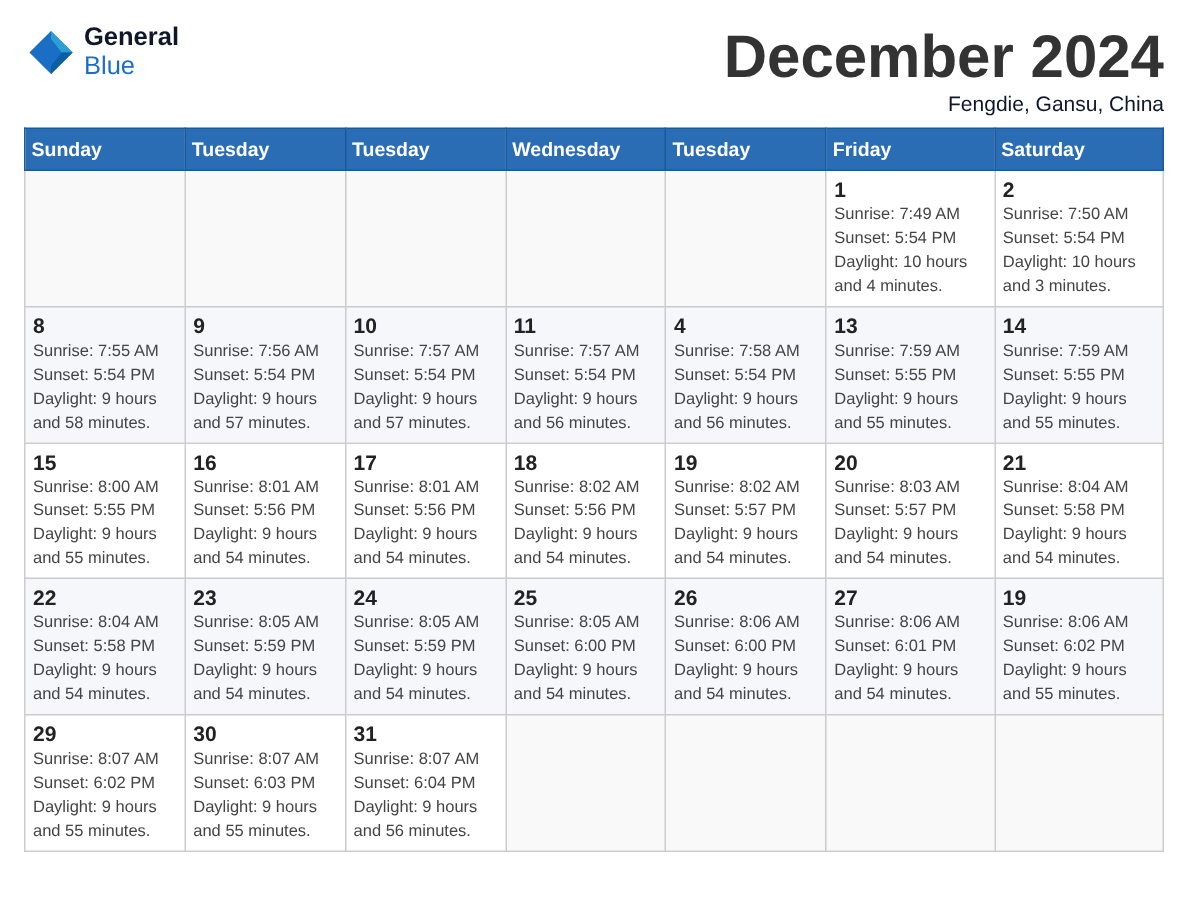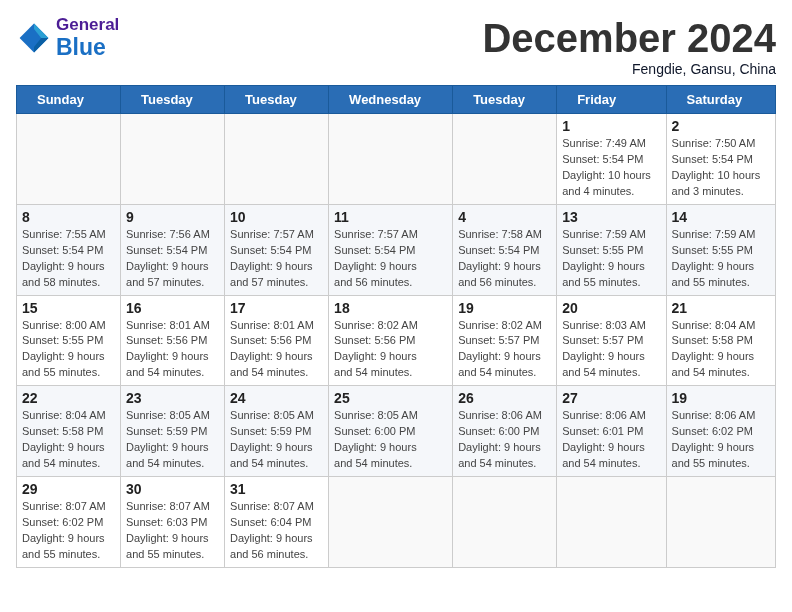--- a/index.html
+++ b/index.html
@@ -38,21 +38,21 @@
       color: #0f172a;
     }
     table {
       width: 100%;
       border-collapse: collapse;
       font-size: 11px;
     }
     thead tr th {
       background-color: #2a6db5;
       color: #fff;
-      padding: 6px 20px;
+      padding: 6px 4px;
       text-align: left;
       font-size: 13px;
       font-weight: bold;
       border: 1px solid #1a5a9a;
     }
     tbody tr td {
       border: 1px solid #ccc;
       vertical-align: top;
       padding: 4px 5px;
       min-height: 80px;
@@ -82,23 +82,23 @@
 
 <div class="header-area">
   <div class="logo">
     <svg class="logo-icon" viewBox="0 0 40 40">
       <polygon points="20,4 36,20 20,36 4,20" fill="#1a6fc4"></polygon>
       <polygon points="20,4 36,20 28,20 20,10" fill="#2a9fd4"></polygon>
       <polygon points="20,36 36,20 28,20 20,30" fill="#0a5fa4"></polygon>
     </svg>
     <div>
       <div style="font-size:17px;font-weight:bold;color:#333;line-height:1.1;">
-        <span style="color:#4c1d95;">General</span>
+        <span style="color:#0f172a;">General</span>
       </div>
-      <div style="font-size:23px;font-weight:bold;color:#1a6fc4;line-height:1.1;">Blue</div>
+      <div style="font-size:17px;font-weight:normal;color:#1a6fc4;line-height:1.1;">Blue</div>
     </div>
   </div>
   <div class="title-area">
     <div class="calendar-title">December 2024</div>
     <div class="calendar-subtitle">Fengdie, Gansu, China</div>
   </div>
 </div>
 
 <table>
   <thead>

